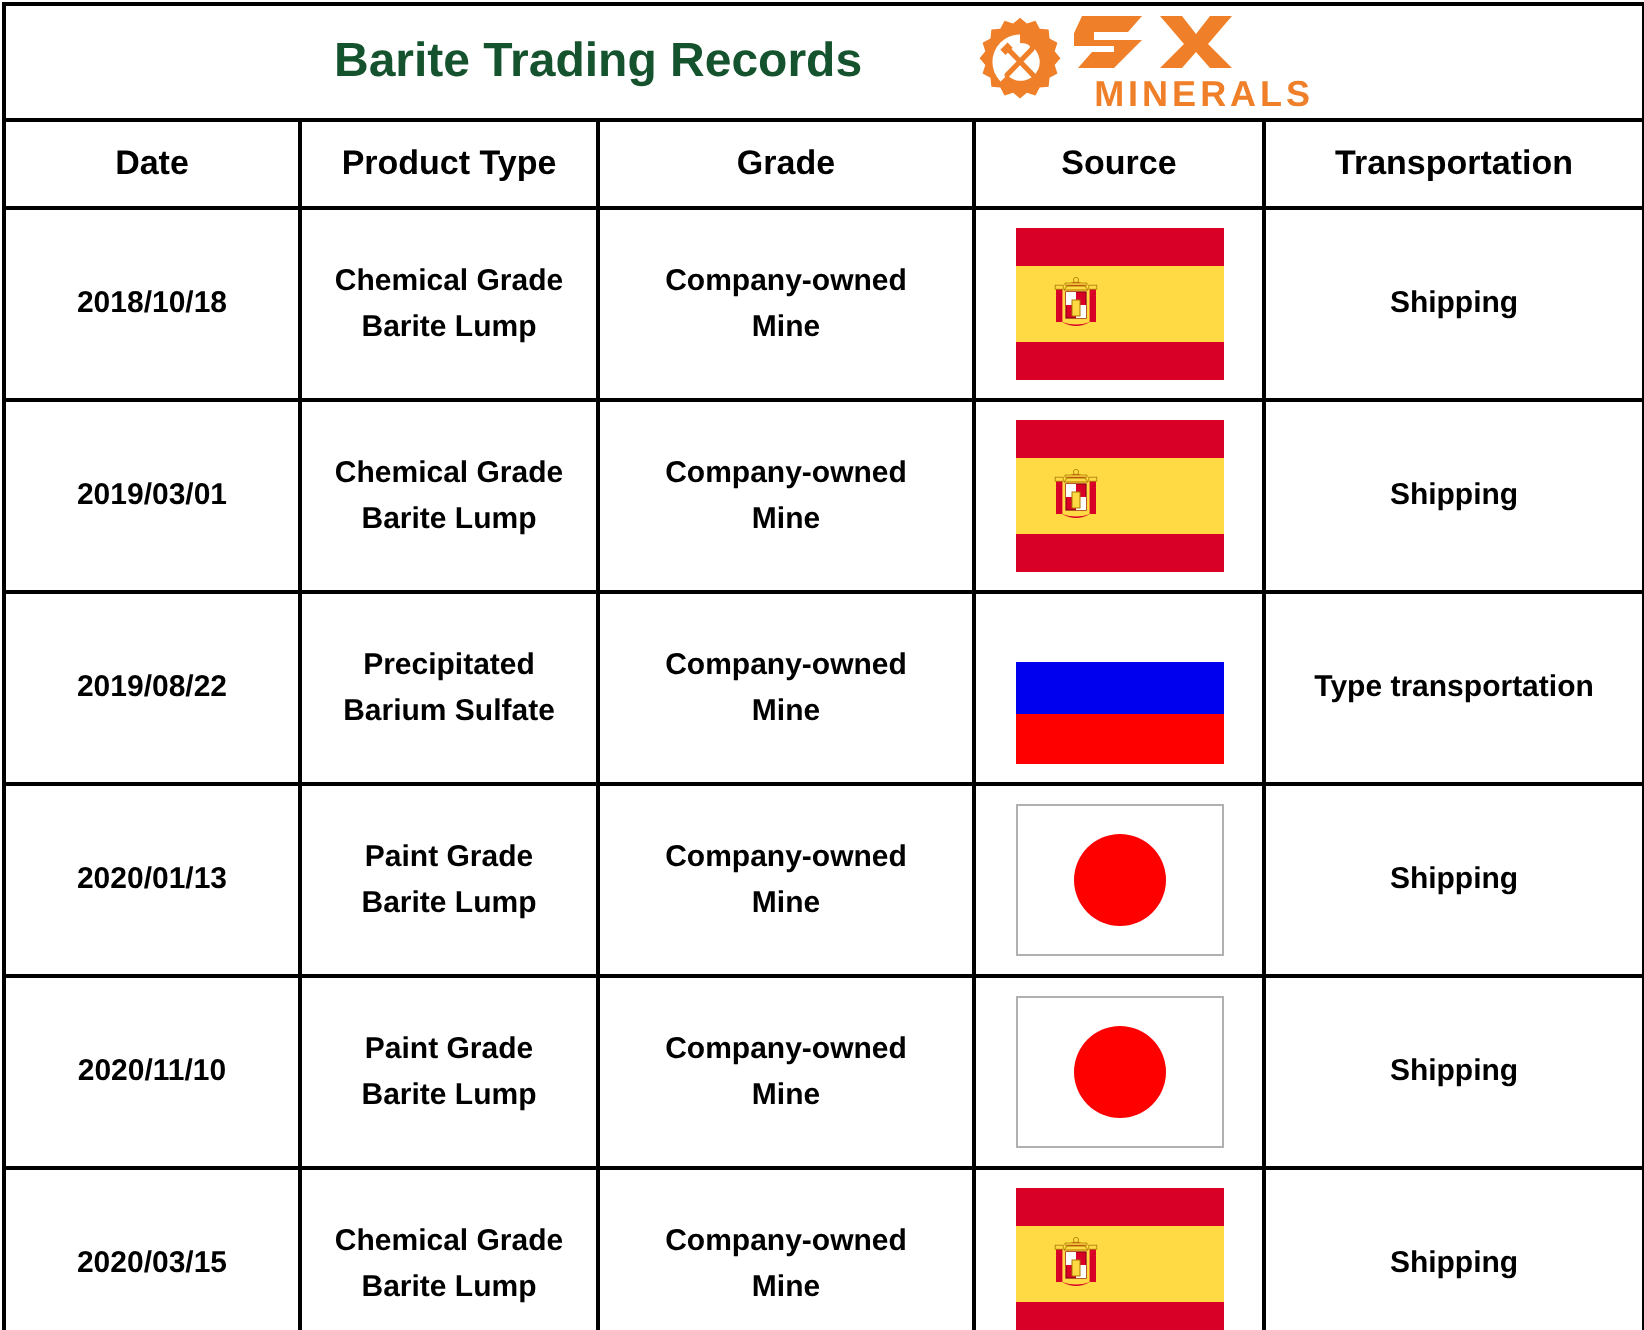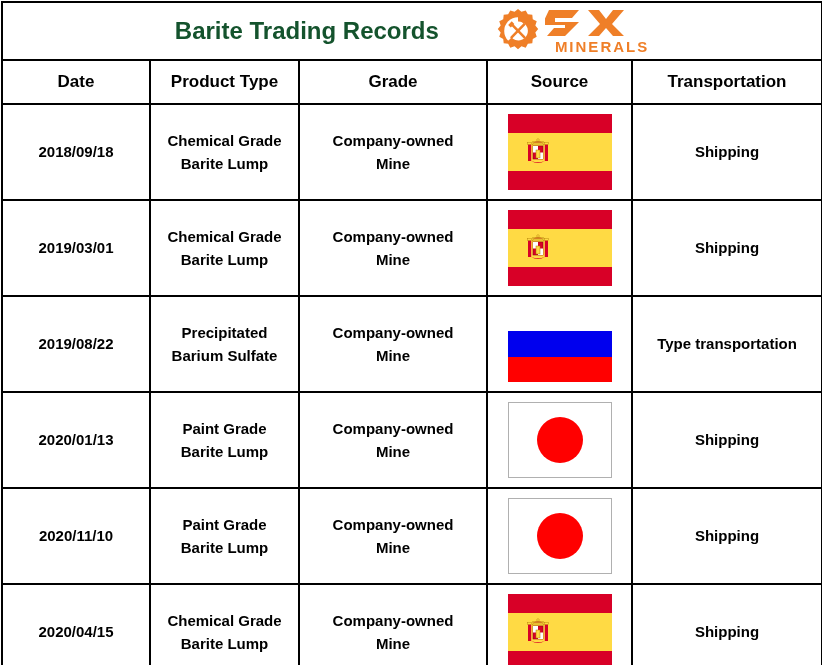--- a/index.html
+++ b/index.html
@@ -78,21 +78,21 @@
   .brand-text {
     display: flex;
     flex-direction: column;
     align-items: flex-start;
     line-height: 1;
   }
   .brand-9x {
     display: block;
   }
   .brand-minerals {
-    font-size: 15px;
+    font-size: 18px;
     font-weight: bold;
     color: #ef7f28;
     letter-spacing: 2.0px;
     margin-top: -2px;
     margin-left: 10px;
     text-align: center;
   }
 
   
   tr.head-row th {
@@ -240,21 +240,21 @@
         <th>Date</th>
         <th>Product Type</th>
         <th>Grade</th>
         <th>Source</th>
         <th>Transportation</th>
       </tr>
 
       <tr class="data-row">
         <td>
           <div class="cell-text">
-              <span class="ln">2018/09/18</span>
+              <span class="ln">2018/10/18</span>
             </div>
         </td>
         <td>
           <div class="cell-text">
             <span class="ln">Chemical Grade</span>
             <span class="ln">Barite Lump</span>
           </div>
         </td>
         <td>
           <div class="cell-text">
@@ -435,21 +435,21 @@
         <td>
           <div class="cell-text">
               <span class="ln">Shipping</span>
             </div>
         </td>
       </tr>
 
       <tr class="data-row">
         <td>
           <div class="cell-text">
-              <span class="ln">2020/04/15</span>
+              <span class="ln">2020/03/15</span>
             </div>
         </td>
         <td>
           <div class="cell-text">
             <span class="ln">Chemical Grade</span>
             <span class="ln">Barite Lump</span>
           </div>
         </td>
         <td>
           <div class="cell-text">

